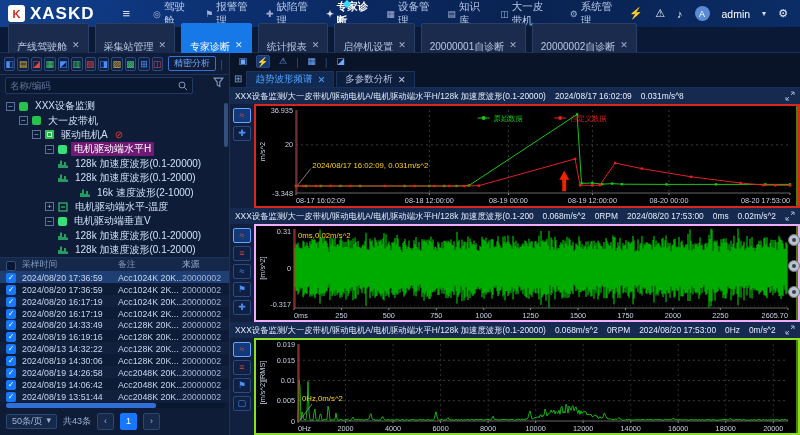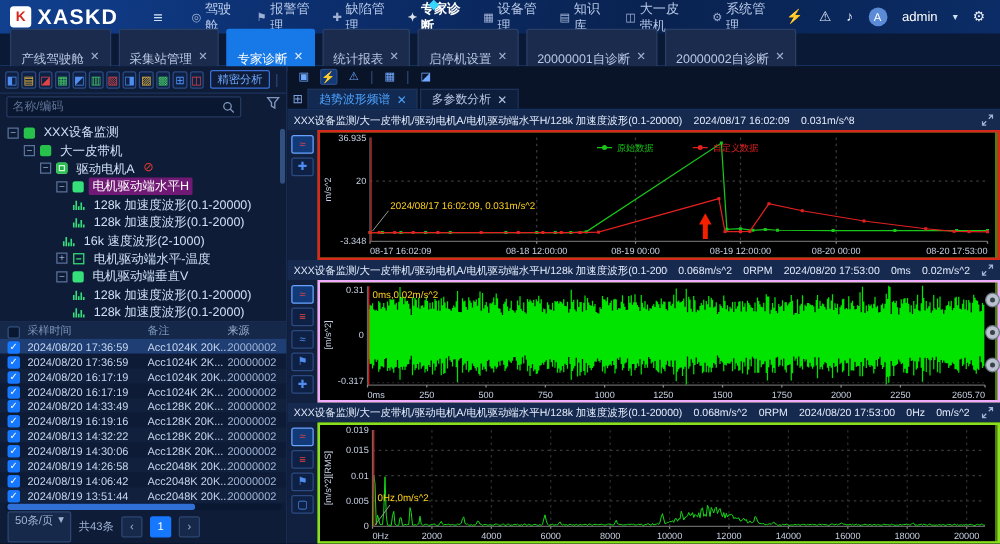--- a/index.html
+++ b/index.html
@@ -70,21 +70,21 @@
   .cb{width:10px;height:10px;border-radius:2px;background:#1677ff;color:#fff;font-size:8px;line-height:10px;text-align:center}
   .cb.empty{background:#0a1730;border:1px solid #31507f}
   .c-t{width:96px;flex:none;overflow:hidden;white-space:nowrap}
   .c-r{width:64px;flex:none;overflow:hidden;white-space:nowrap}
   .c-s{width:44px;flex:none;overflow:hidden;white-space:nowrap;color:#9fb3d4}
   .hscroll{height:5px;margin:1px 4px;background:#0a1730;border-radius:2px;position:relative}
   .hscroll .thumb{position:absolute;left:2px;top:0;height:5px;width:68%;background:#2f6fd6;border-radius:2px}
 
   
   .pager{height:25px;display:flex;align-items:center;gap:6px;padding:0 6px;font-size:9px;color:#9fb3d4}
-  .psel{display:flex;align-items:flex-start;gap:4px;height:25px;padding:0 5px;background:#16294b;border:1px solid #2c4672;border-radius:2px;cursor:pointer}
+  .psel{display:flex;align-items:flex-start;gap:4px;height:15px;padding:0 5px;background:#16294b;border:1px solid #2c4672;border-radius:2px;cursor:pointer}
   .pbtn{width:17px;height:17px;background:#16294b;border:1px solid #2c4672;border-radius:2px;text-align:center;line-height:15px;cursor:pointer;color:#9fb3d4}
   .pbtn.cur{background:#1677ff;border-color:#1677ff;color:#fff}
 
   
   .main-toolbar{height:17px;display:flex;align-items:center;gap:6px;padding:0 6px;color:#7fa3e0}
   .mtb-icon{width:14px;height:13px;font-size:9px;line-height:13px;text-align:center;color:#6fa8ff;cursor:pointer;border-radius:2px}
   .mtb-icon.active{background:#123a78;border:1px solid #2c4a80}
   .mtb-sep{color:#2c4a80}
   .chart-tabs{height:18px;display:flex;align-items:flex-end;gap:2px;padding:0 4px;border-bottom:1px solid #14305e}
   .grid-ic{color:#7fa3e0;font-size:10px;margin-right:2px;align-self:center}
@@ -257,21 +257,21 @@
             <path d="M1 9V5 M3 9V1.5 M5 9V6 M7 9V3 M9 9V6.5" stroke="#35e07a" stroke-width="1.3" fill="none"></path>
           </svg>
           <span class="tlabel">128k 加速度波形(0.1-20000)</span>
         </div>
         <div class="trow" style="padding-left: 58px;">
           <svg width="10" height="10">
             <path d="M1 9V5 M3 9V1.5 M5 9V6 M7 9V3 M9 9V6.5" stroke="#35e07a" stroke-width="1.3" fill="none"></path>
           </svg>
           <span class="tlabel">128k 加速度波形(0.1-2000)</span>
         </div>
-        <div class="trow" style="padding-left: 50px;">
+        <div class="trow" style="padding-left: 80px;">
           <svg width="10" height="10">
             <path d="M1 9V5 M3 9V1.5 M5 9V6 M7 9V3 M9 9V6.5" stroke="#35e07a" stroke-width="1.3" fill="none"></path>
           </svg>
           <span class="tlabel">16k 速度波形(2-1000)</span>
         </div>
         <div class="trow" style="padding-left: 45px;">
           <span class="expander">+</span>
           <svg width="10" height="10">
             <rect x="1" y="1" width="8" height="8" fill="none" stroke="#35e07a"></rect>
             <line x1="3" y1="5" x2="7" y2="5" stroke="#35e07a"></line>

